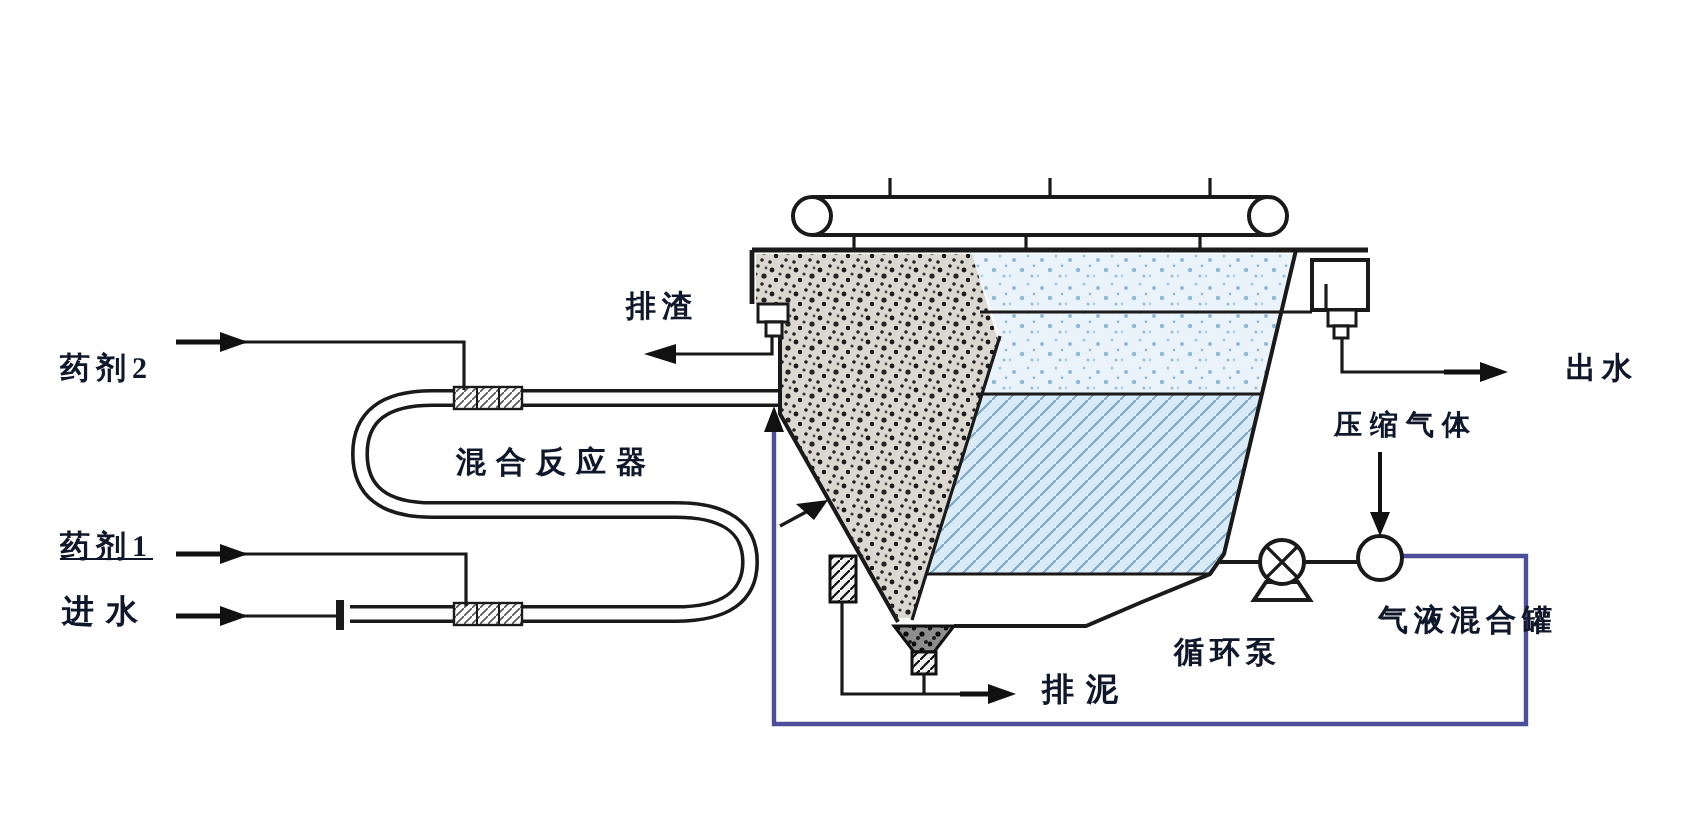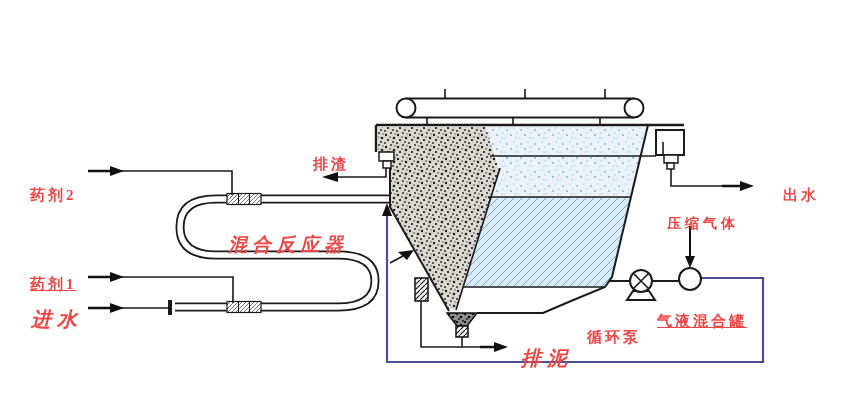--- a/index.html
+++ b/index.html
@@ -1,23 +1,23 @@
 <!DOCTYPE html>
 <html><head>
 <meta charset="utf-8">
 <style>
   html,body{margin:0;padding:0;background:#ffffff;}
   #stage{position:relative;width:843px;height:408px;background:#ffffff;overflow:hidden;
          font-family:"Liberation Serif","DejaVu Serif",serif;}
   #stage svg{position:absolute;left:0;top:0;}
-  .lbl{position:absolute;font-weight:bold;color:#ef4444;white-space:nowrap;line-height:1;margin-top:10px;}
+  .lbl{position:absolute;font-weight:bold;color:#0f172a;white-space:nowrap;line-height:1;}
   .cjk15{font-size:15px;letter-spacing:3px;}
-  .cjk15w{font-size:19px;letter-spacing:5px;font-style:italic;}
+  .cjk15w{font-size:15px;letter-spacing:5px;}
   .cjk14{font-size:14px;letter-spacing:4px;}
-  .cjk16{font-size:20px;letter-spacing:6px;font-style:italic;}
+  .cjk16{font-size:16px;letter-spacing:6px;}
 </style>
 </head>
 <body>
 
 <div id="stage">
 
 <svg width="843" height="408" viewBox="0 0 843 408">
   <defs>
     <pattern id="speckDark" width="12" height="12" patternUnits="userSpaceOnUse">
       <rect width="12" height="12" fill="#dbd8d2"></rect>
@@ -157,16 +157,16 @@
 </svg>
 
 <div class="lbl cjk15" style="left:30px;top:178px;">药剂2</div>
 <div class="lbl cjk15" style="left:30px;top:267px;text-decoration:underline;">药剂1</div>
 <div class="lbl cjk16" style="left:31px;top:299px;">进水</div>
 <div class="lbl cjk15w" style="left:228px;top:225px;">混合反应器</div>
 <div class="lbl cjk15" style="left:313px;top:147px;">排渣</div>
 <div class="lbl cjk15" style="left:783px;top:178px;">出水</div>
 <div class="lbl cjk14" style="left:667px;top:207px;">压缩气体</div>
 <div class="lbl cjk15" style="left:587px;top:320px;">循环泵</div>
-<div class="lbl cjk15" style="left:657px;top:304px;text-decoration:underline;">气液混合罐</div>
+<div class="lbl cjk15" style="left:689px;top:304px;">气液混合罐</div>
 <div class="lbl cjk16" style="left:521px;top:338px;">排泥</div>
 
 </div>
 
 </body></html>

